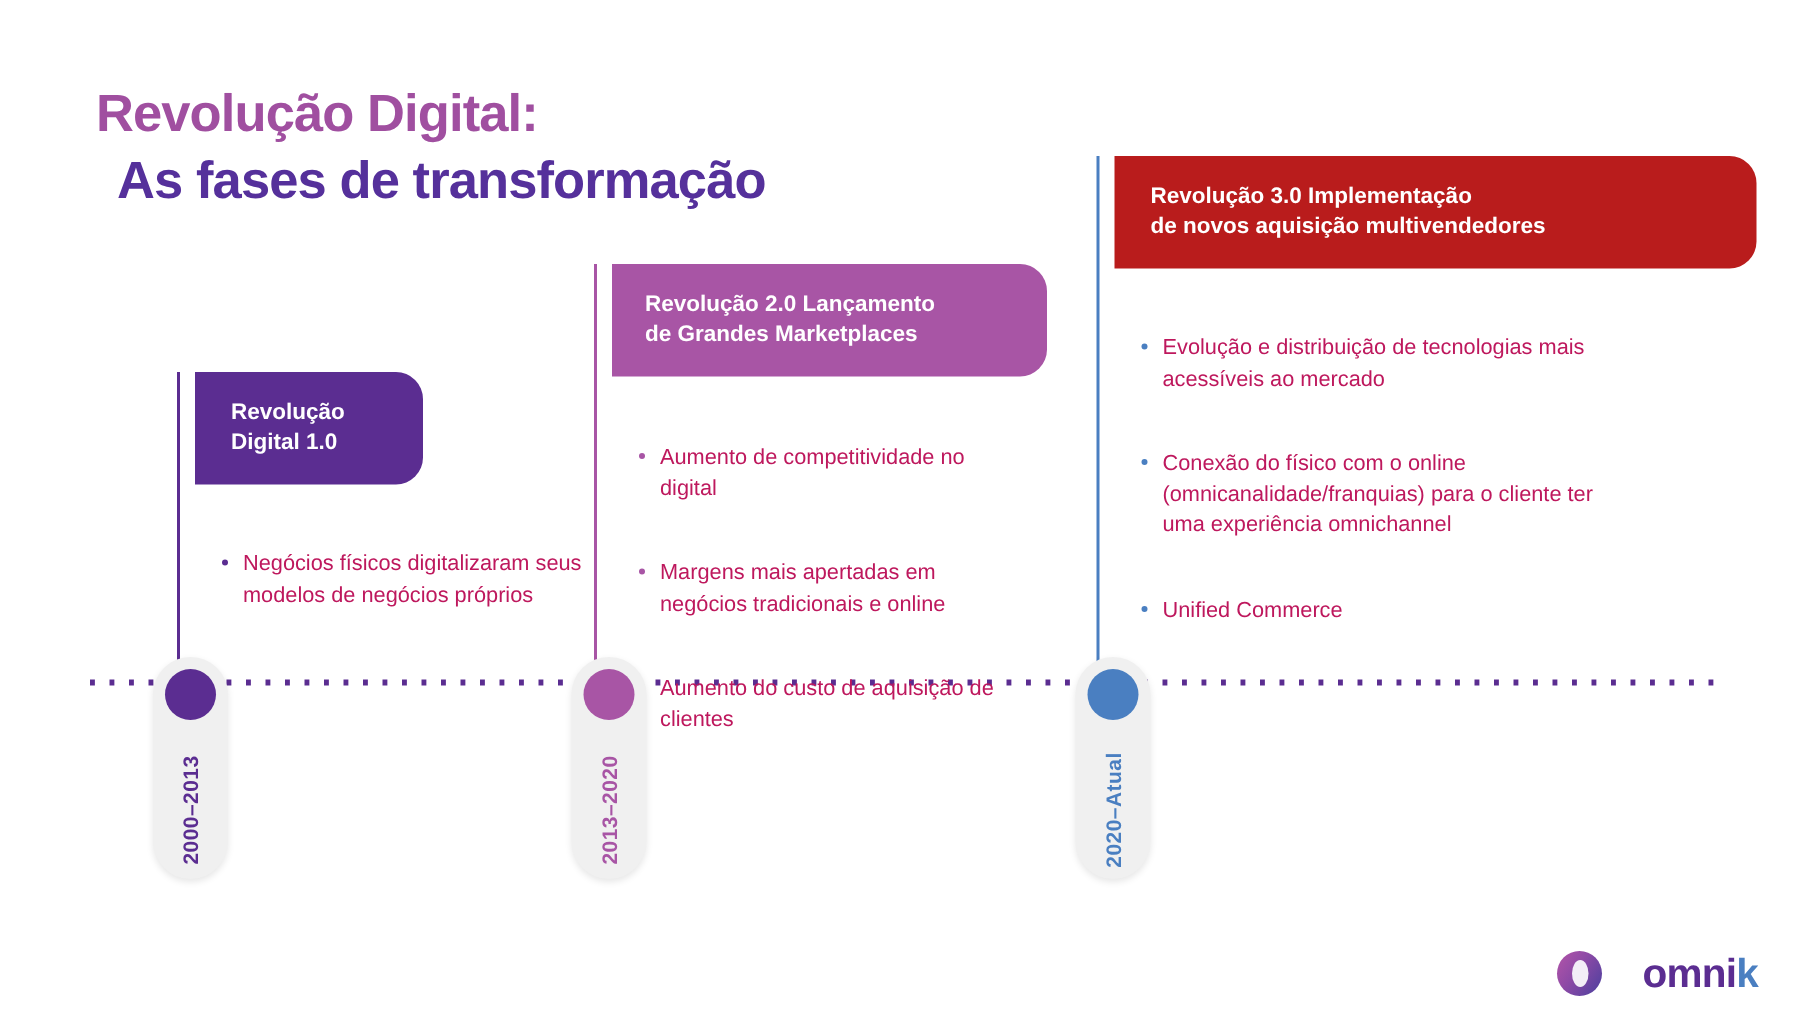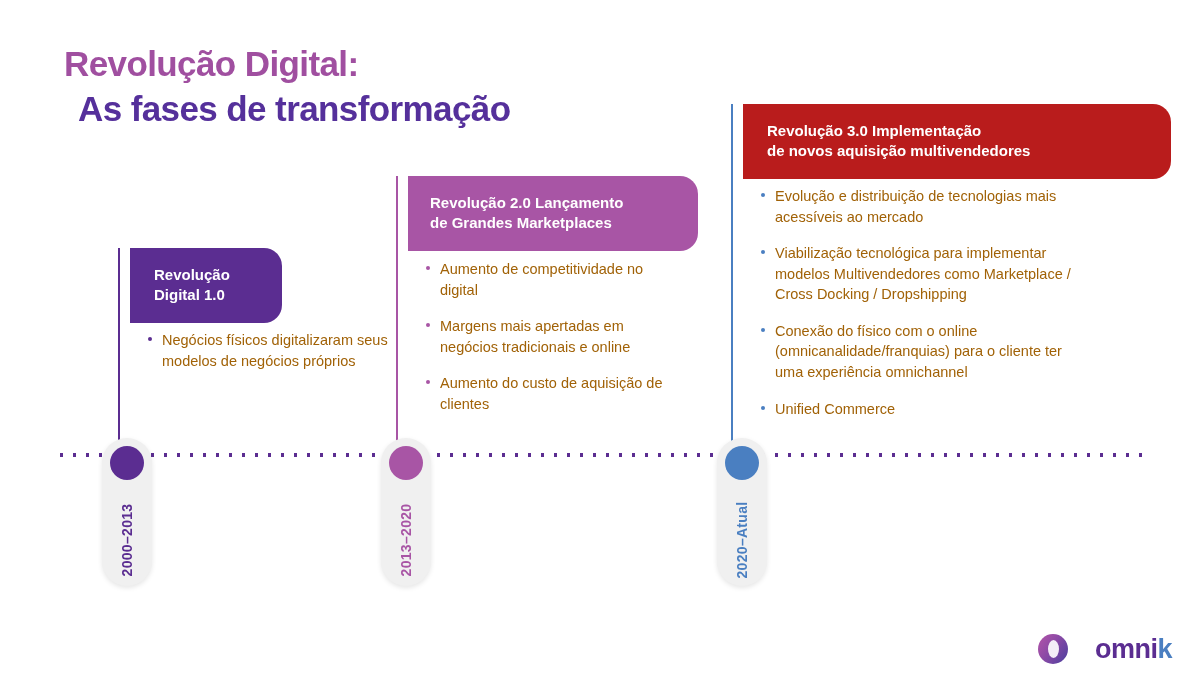--- a/index.html
+++ b/index.html
@@ -13,21 +13,21 @@
     position: relative;
     overflow: hidden;
     font-family: "Liberation Sans", sans-serif;
     color: #1a1a1a;
   }
 
   
   #title-block {
     position: absolute;
     left: 64px;
-    top: 42px;
+    top: 54px;
     width: 700px;
   }
   .title-line-1 {
     font-size: 35px;
     font-weight: bold;
     letter-spacing: -0.6px;
     line-height: 1.28;
     color: #a04fa0;
     margin: 0;
   }
@@ -80,21 +80,22 @@
     margin: 0;
     padding: 0;
     list-style: none;
   }
   .phase-bullets li {
     position: relative;
     padding-left: 14px;
     margin-bottom: 16px;
     font-size: 14.5px;
     line-height: 1.42;
-    color: #a16207;
+    color: #be185d;
+    margin-top: 36px;
   }
   .phase-bullets li:last-child { margin-bottom: 0; }
   .phase-bullets li .bullet-dot {
     position: absolute;
     left: 0;
     top: 7px;
     width: 4px;
     height: 4px;
     border-radius: 50%;
   }
@@ -215,24 +216,20 @@
     <div>Revolução 3.0 Implementação</div>
     <div>de novos aquisição multivendedores</div>
   </div>
   <ul class="phase-bullets" style="top:82px; width:330px;">
     <li>
       <span class="bullet-dot" style="background:#4a7fc1;"></span>
       <span>Evolução e distribuição de tecnologias mais acessíveis ao mercado</span>
     </li>
     <li>
       <span class="bullet-dot" style="background:#4a7fc1;"></span>
-      <span>Viabilização tecnológica para implementar modelos Multivendedores como Marketplace / Cross Docking / Dropshipping</span>
-    </li>
-    <li>
-      <span class="bullet-dot" style="background:#4a7fc1;"></span>
       <span>Conexão do físico com o online (omnicanalidade/franquias) para o cliente ter uma experiência omnichannel</span>
     </li>
     <li>
       <span class="bullet-dot" style="background:#4a7fc1;"></span>
       <span>Unified Commerce</span>
     </li>
   </ul>
 </div>
 
 <div class="date-capsule" style="left:102px; top:438px;">

